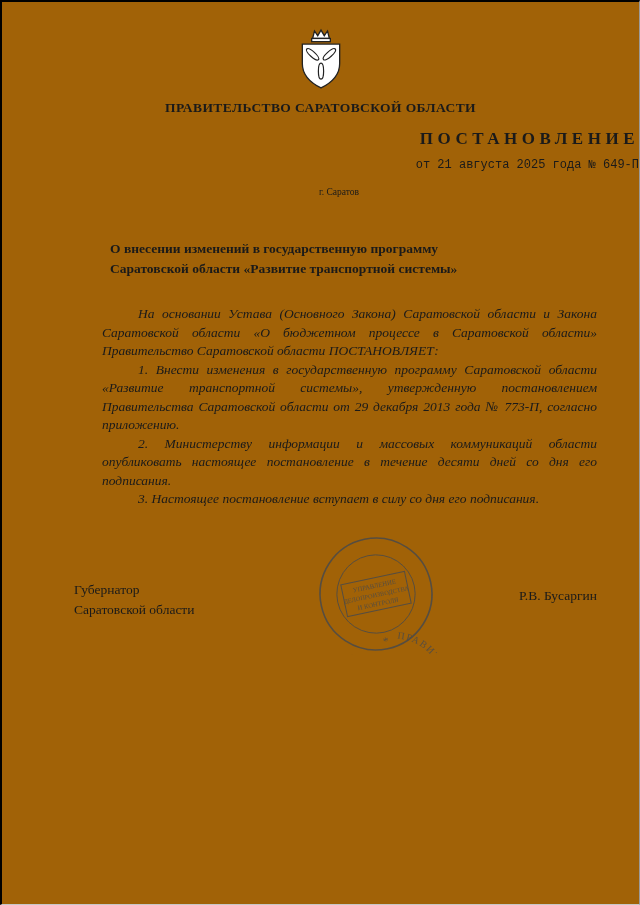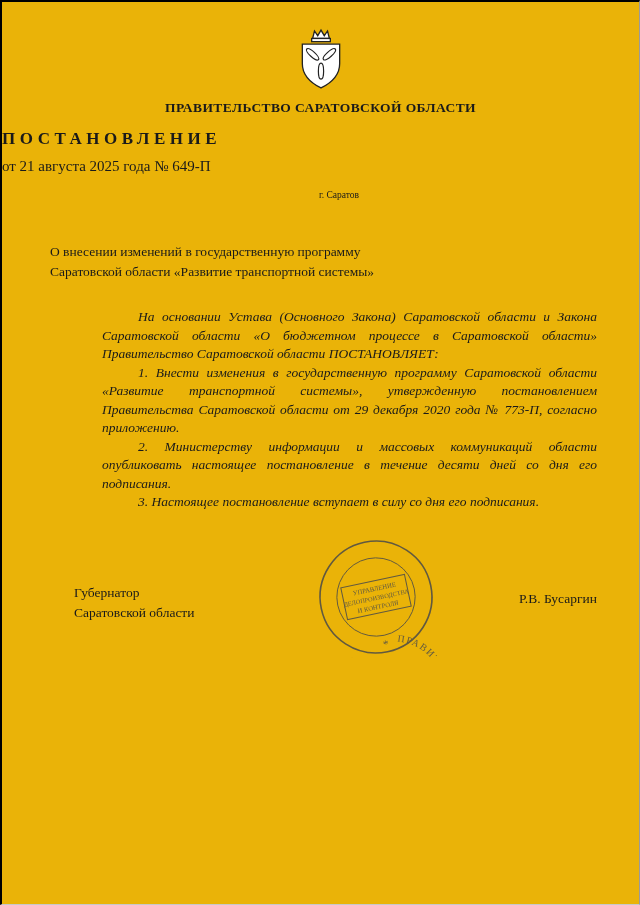--- a/index.html
+++ b/index.html
@@ -5,21 +5,21 @@
   html, body {
     margin: 0;
     padding: 0;
     background: #e9e9e9;
   }
   .page {
     position: relative;
     width: 640px;
     height: 905px;
     margin: 0 auto;
-    background: #eab308;
+    background: #a16207;
     border-top: 2px solid #000;
     border-left: 2px solid #000;
     border-right: 1px solid #9a9a9a;
     border-bottom: 1px solid #c8c8c8;
     box-sizing: border-box;
     font-family: "Liberation Serif", "DejaVu Serif", serif;
     color: #1a1a1a;
     overflow: hidden;
   }
   .emblem {
@@ -30,39 +30,40 @@
   }
   .org-name {
     margin-top: 10px;
     text-align: center;
     font-weight: bold;
     font-size: 13.5px;
     letter-spacing: 0.4px;
   }
   .doc-type {
     margin-top: 13px;
-    text-align: left;
+    text-align: right;
     font-weight: bold;
     font-size: 17px;
     letter-spacing: 4.5px;
   }
   .date-line {
     margin-top: 9px;
-    text-align: left;
-    font-size: 15px;
+    text-align: right;
+    font-size: 12px;
+    font-family: Liberation Mono, monospace;
   }
   .city {
     margin-top: 15px;
     text-align: center;
     font-size: 9.5px;
     padding-left: 37px;
   }
   .doc-title {
-    margin: 42px 42px 0 48px;
-    font-weight: normal;
+    margin: 42px 42px 0 108px;
+    font-weight: bold;
     font-size: 13.5px;
     line-height: 20px;
   }
   .body-text {
     margin: 26px 42px 0 100px;
     text-align: justify;
     font-size: 13.5px;
     line-height: 18.5px;
     font-style: italic;
   }
@@ -129,21 +130,21 @@
 
   <div class="city">г. Саратов</div>
 
   <div class="doc-title">
     <div>О внесении изменений в государственную программу</div>
     <div>Саратовской области «Развитие транспортной системы»</div>
   </div>
 
   <div class="body-text">
     <p>На основании Устава (Основного Закона) Саратовской области и Закона Саратовской области «О бюджетном процессе в Саратовской области» Правительство Саратовской области ПОСТАНОВЛЯЕТ:</p>
-    <p>1. Внести изменения в государственную программу Саратовской области «Развитие транспортной системы», утвержденную постановлением Правительства Саратовской области от 29 декабря 2020 года № 773-П, согласно приложению.</p>
+    <p>1. Внести изменения в государственную программу Саратовской области «Развитие транспортной системы», утвержденную постановлением Правительства Саратовской области от 29 декабря 2013 года № 773-П, согласно приложению.</p>
     <p>2. Министерству информации и массовых коммуникаций области опубликовать настоящее постановление в течение десяти дней со дня его подписания.</p>
     <p>3. Настоящее постановление вступает в силу со дня его подписания.</p>
   </div>
 
   <div class="sig-area">
 
     <div class="sig-left">
       <div>Губернатор</div>
       <div>Саратовской области</div>
     </div>

